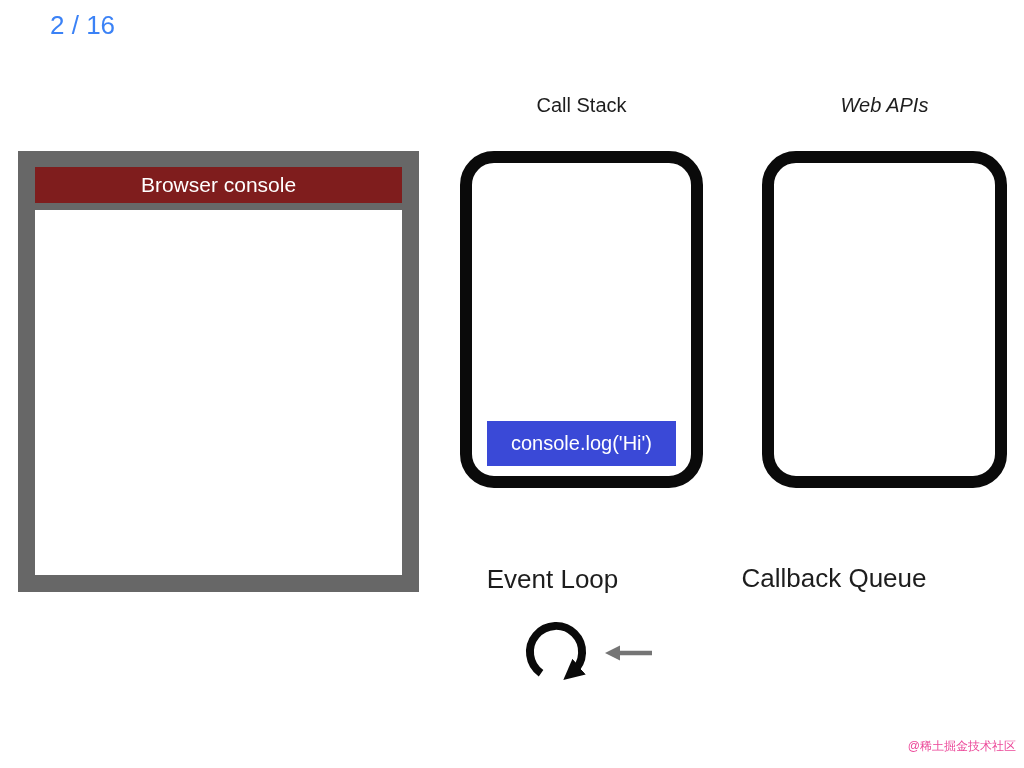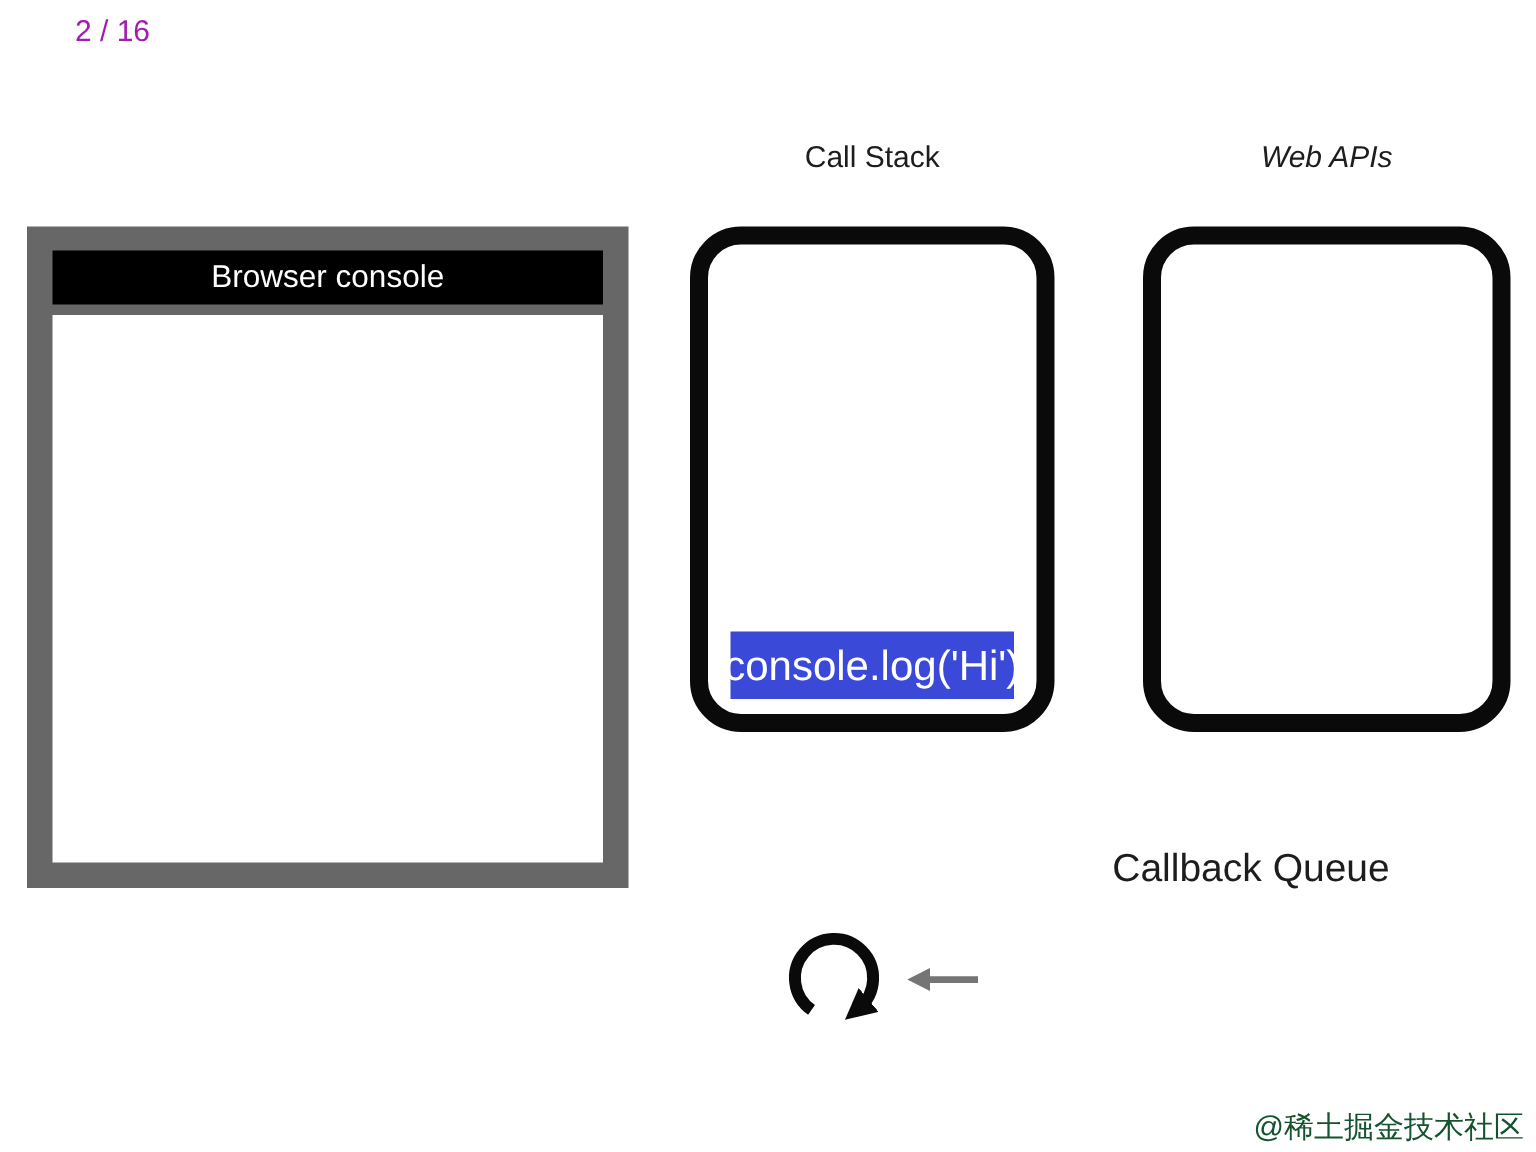--- a/index.html
+++ b/index.html
@@ -10,40 +10,40 @@
     background: #ffffff;
     font-family: "Liberation Sans", sans-serif;
     overflow: hidden;
   }
 
   
   .counter {
     position: absolute;
     left: 50px;
     top: 10px;
-    font-size: 20px;
-    color: #a21caf;
+    font-size: 26px;
+    color: #3b82f6;
   }
 
   
   .console {
     position: absolute;
     left: 18px;
     top: 151px;
     width: 401px;
     height: 441px;
     background: #676767;
   }
   .console-title {
     position: absolute;
     left: 17px;
     right: 17px;
     top: 16px;
     height: 36px;
-    background: #000000;
+    background: #7f1d1d;
     color: #ffffff;
     font-size: 21px;
     display: flex;
     align-items: center;
     justify-content: center;
   }
   .console-screen {
     position: absolute;
     left: 17px;
     top: 59px;
@@ -78,21 +78,21 @@
   .box-web-apis   { left: 762px; width: 245px; }
 
   .stack-frame {
     position: absolute;
     left: 15px;
     right: 15px;
     bottom: 10px;
     height: 45px;
     background: #3a49d7;
     color: #ffffff;
-    font-size: 28px;
+    font-size: 20px;
     display: flex;
     align-items: center;
     justify-content: center;
     white-space: nowrap;
   }
 
   
   .event-loop-icon {
     position: absolute;
     left: 522px;
@@ -123,22 +123,22 @@
     justify-content: center;
     font-size: 20px;
     color: #161616;
   }
 
   
   .watermark {
     position: absolute;
     right: 8px;
     top: 738px;
-    font-size: 20px;
-    color: #14532d;
+    font-size: 12px;
+    color: #ec4899;
   }
 </style>
 </head>
 <body>
 
 <div class="slide">
 
   <div class="counter">2 / 16</div>
 
   <div class="console">
@@ -147,20 +147,21 @@
   </div>
 
   <div class="section-title title-call-stack">Call Stack</div>
   <div class="rounded-box box-call-stack">
     <div class="stack-frame">console.log('Hi')</div>
   </div>
 
   <div class="section-title title-web-apis">Web APIs</div>
   <div class="rounded-box box-web-apis"></div>
 
+  <div class="section-title title-event-loop">Event Loop</div>
   <svg class="event-loop-icon" viewBox="0 0 60 60" aria-hidden="true">
     <defs>
       <marker id="loopArrowHead" viewBox="0 0 10 10" refX="4" refY="5" markerWidth="2.6" markerHeight="2.6" orient="auto">
         <path d="M 0 0 L 10 5 L 0 10 z" fill="#0a0a0a"></path>
       </marker>
     </defs>
     <path d="M 16.8 48.8 A 23 23 0 1 1 44.8 47.6" fill="none" stroke="#0a0a0a" stroke-width="7" marker-end="url(#loopArrowHead)"></path>
   </svg>
 
   <svg class="queue-arrow" viewBox="0 0 58 24" aria-hidden="true">

